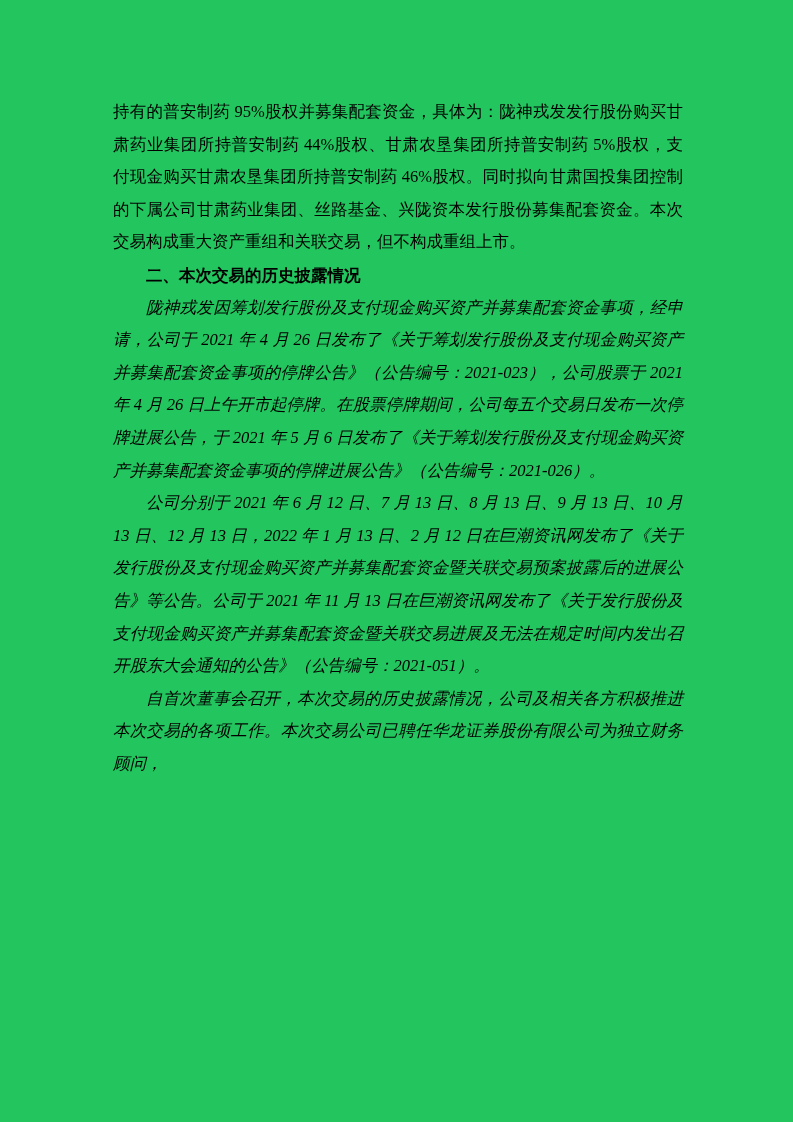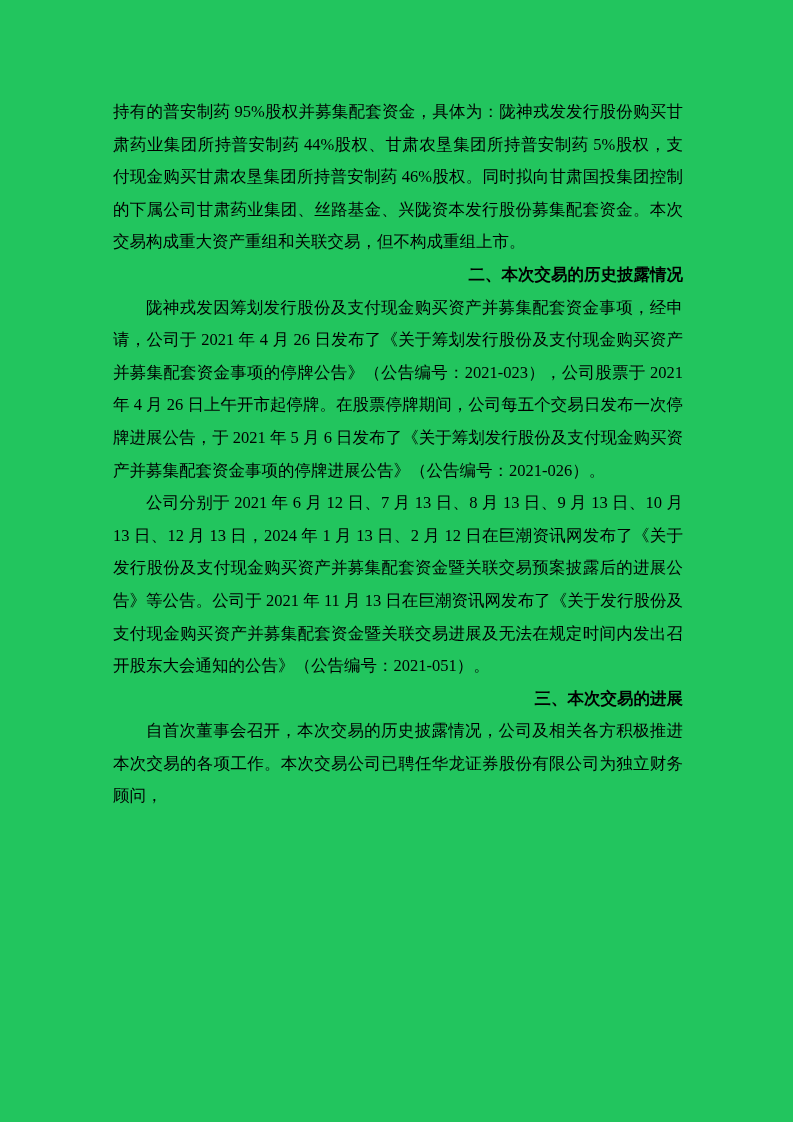--- a/index.html
+++ b/index.html
@@ -24,36 +24,36 @@
     line-height: 32.6px;
     text-align: justify;
     text-justify: inter-ideograph;
   }
   .doc p {
     margin: 0;
     padding: 0;
   }
   .para {
     text-indent: 2em;
+    font-style: italic;
   }
   .para-continued {
     text-indent: 0;
   }
   .section-heading {
-    font-family: Liberation Serif, serif;
+    font-family: Liberation Sans, sans-serif;
     font-weight: bold;
     text-indent: 2em;
-    text-align: right;
+    text-align: left;
   }
 </style>
 </head>
 <body>
 
 <div class="page">
   <div class="doc">
     <p class="para-continued">持有的普安制药 95%股权并募集配套资金，具体为：陇神戎发发行股份购买甘肃药业集团所持普安制药 44%股权、甘肃农垦集团所持普安制药 5%股权，支付现金购买甘肃农垦集团所持普安制药 46%股权。同时拟向甘肃国投集团控制的下属公司甘肃药业集团、丝路基金、兴陇资本发行股份募集配套资金。本次交易构成重大资产重组和关联交易，但不构成重组上市。</p>
     <p class="section-heading">二、本次交易的历史披露情况</p>
     <p class="para">陇神戎发因筹划发行股份及支付现金购买资产并募集配套资金事项，经申请，公司于 2021 年 4 月 26 日发布了《关于筹划发行股份及支付现金购买资产并募集配套资金事项的停牌公告》（公告编号：2021-023），公司股票于 2021 年 4 月 26 日上午开市起停牌。在股票停牌期间，公司每五个交易日发布一次停牌进展公告，于 2021 年 5 月 6 日发布了《关于筹划发行股份及支付现金购买资产并募集配套资金事项的停牌进展公告》（公告编号：2021-026）。</p>
-    <p class="para">公司分别于 2021 年 6 月 12 日、7 月 13 日、8 月 13 日、9 月 13 日、10 月 13 日、12 月 13 日，2024 年 1 月 13 日、2 月 12 日在巨潮资讯网发布了《关于发行股份及支付现金购买资产并募集配套资金暨关联交易预案披露后的进展公告》等公告。公司于 2021 年 11 月 13 日在巨潮资讯网发布了《关于发行股份及支付现金购买资产并募集配套资金暨关联交易进展及无法在规定时间内发出召开股东大会通知的公告》（公告编号：2021-051）。</p>
-    <p class="section-heading">三、本次交易的进展</p>
+    <p class="para">公司分别于 2021 年 6 月 12 日、7 月 13 日、8 月 13 日、9 月 13 日、10 月 13 日、12 月 13 日，2022 年 1 月 13 日、2 月 12 日在巨潮资讯网发布了《关于发行股份及支付现金购买资产并募集配套资金暨关联交易预案披露后的进展公告》等公告。公司于 2021 年 11 月 13 日在巨潮资讯网发布了《关于发行股份及支付现金购买资产并募集配套资金暨关联交易进展及无法在规定时间内发出召开股东大会通知的公告》（公告编号：2021-051）。</p>
     <p class="para">自首次董事会召开，本次交易的历史披露情况，公司及相关各方积极推进本次交易的各项工作。本次交易公司已聘任华龙证券股份有限公司为独立财务顾问，</p>
   </div>
 </div>
 
 </body></html>

